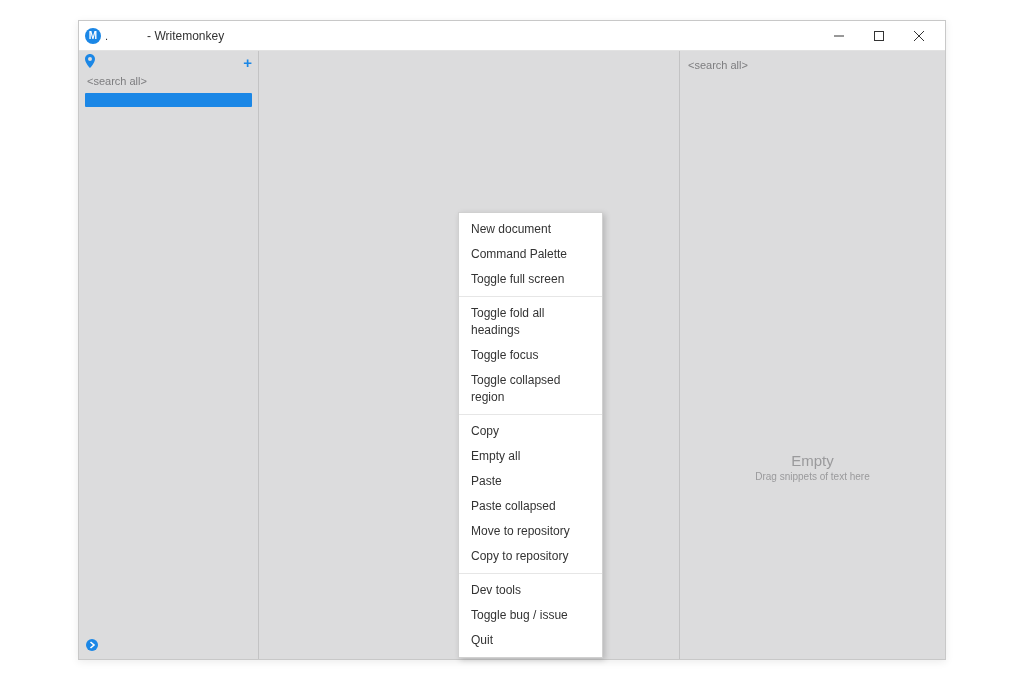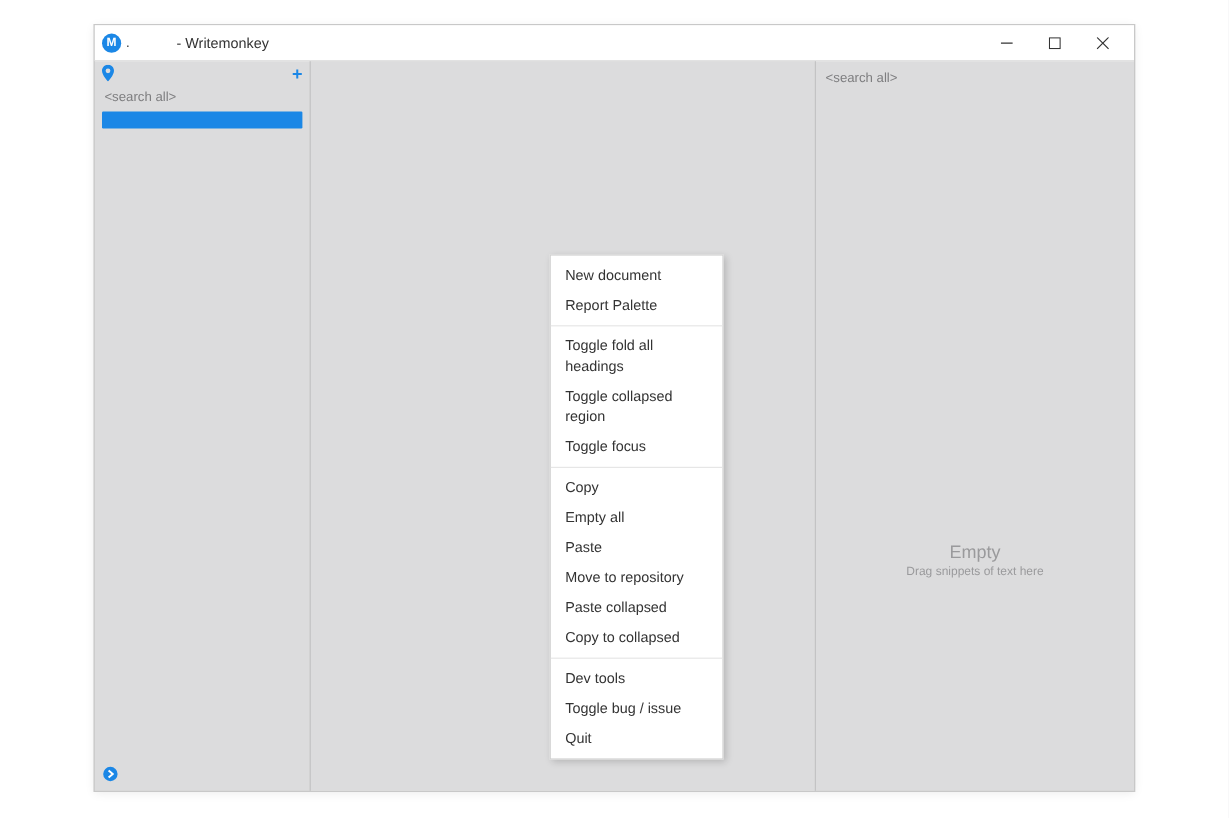--- a/index.html
+++ b/index.html
@@ -218,32 +218,33 @@
     <div class="right-panel">
       <div class="right-search">&lt;search all&gt;</div>
       <div class="right-empty-wrap">
         <div class="empty-title">Empty</div>
         <div class="empty-sub">Drag snippets of text here</div>
       </div>
     </div>
 
     <div class="context-menu">
       <div class="menu-item">New document</div>
-      <div class="menu-item">Report Palette</div>
+      <div class="menu-item">Command Palette</div>
+      <div class="menu-item">Toggle full screen</div>
       <div class="menu-sep"></div>
       <div class="menu-item">Toggle fold all headings</div>
+      <div class="menu-item">Toggle focus</div>
       <div class="menu-item">Toggle collapsed region</div>
-      <div class="menu-item">Toggle focus</div>
       <div class="menu-sep"></div>
       <div class="menu-item">Copy</div>
       <div class="menu-item">Empty all</div>
       <div class="menu-item">Paste</div>
+      <div class="menu-item">Paste collapsed</div>
       <div class="menu-item">Move to repository</div>
-      <div class="menu-item">Paste collapsed</div>
-      <div class="menu-item">Copy to collapsed</div>
+      <div class="menu-item">Copy to repository</div>
       <div class="menu-sep"></div>
       <div class="menu-item">Dev tools</div>
       <div class="menu-item">Toggle bug / issue</div>
       <div class="menu-item">Quit</div>
     </div>
 
   </div>
 
 </div>
 

